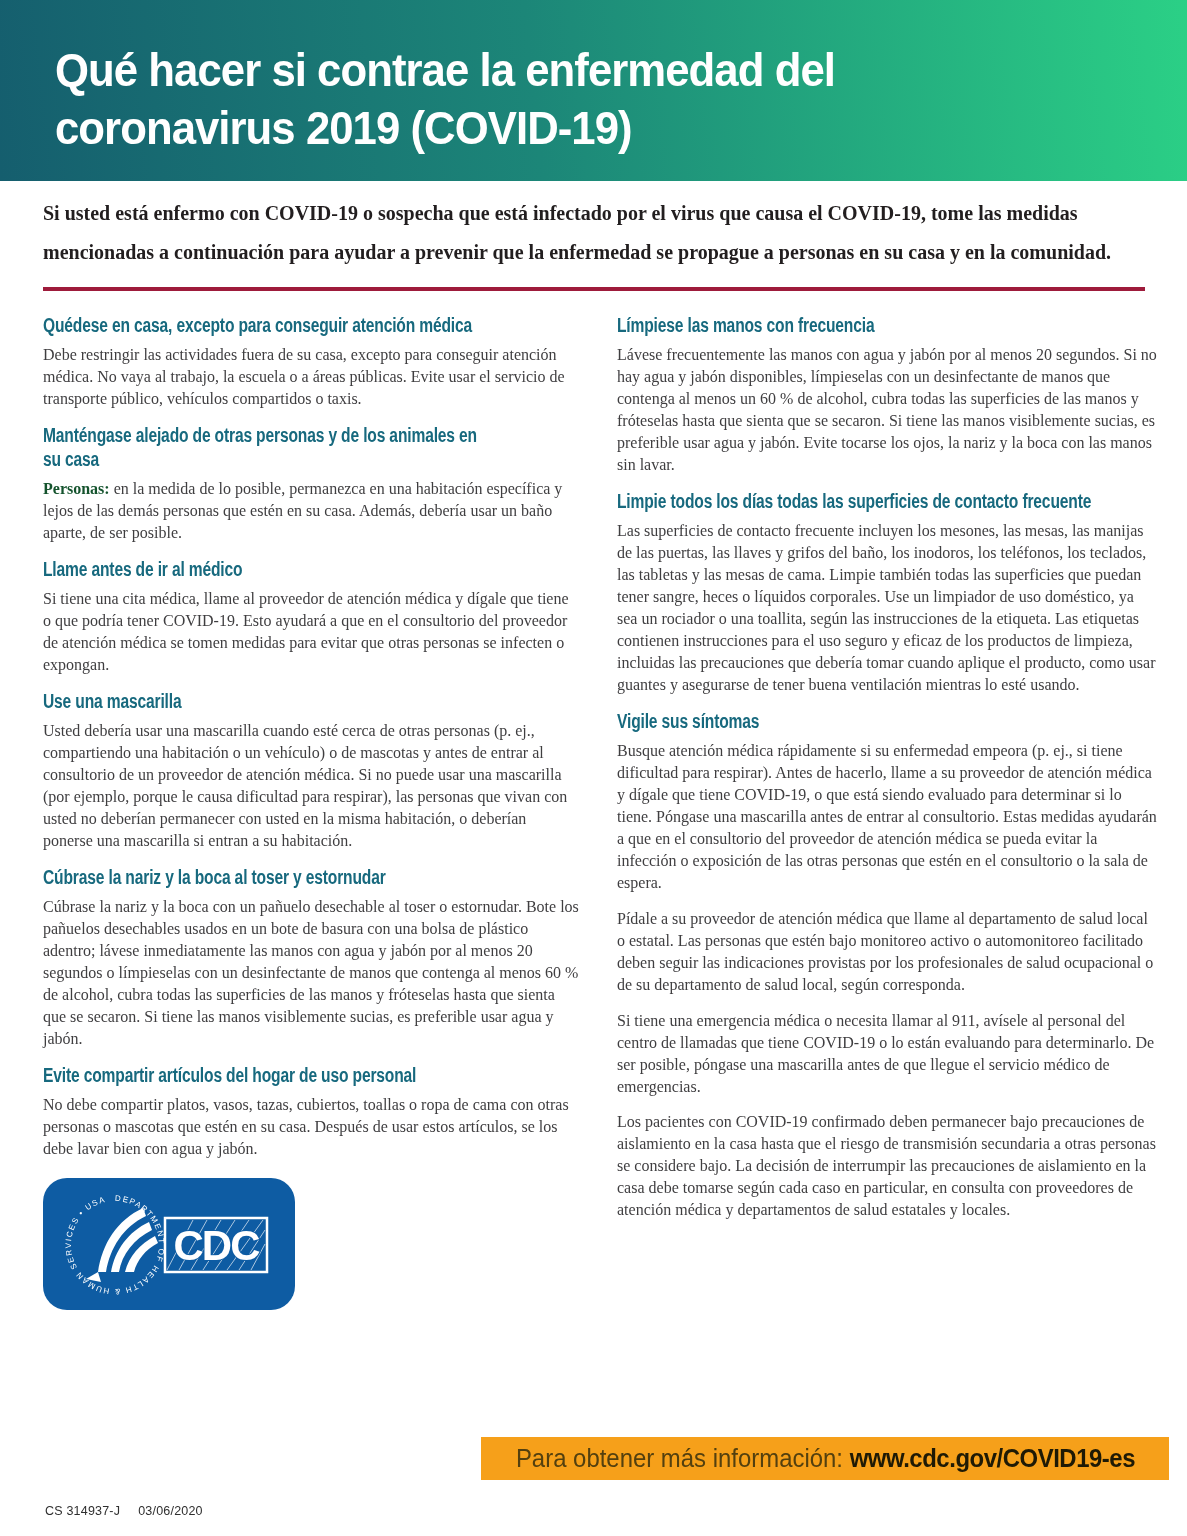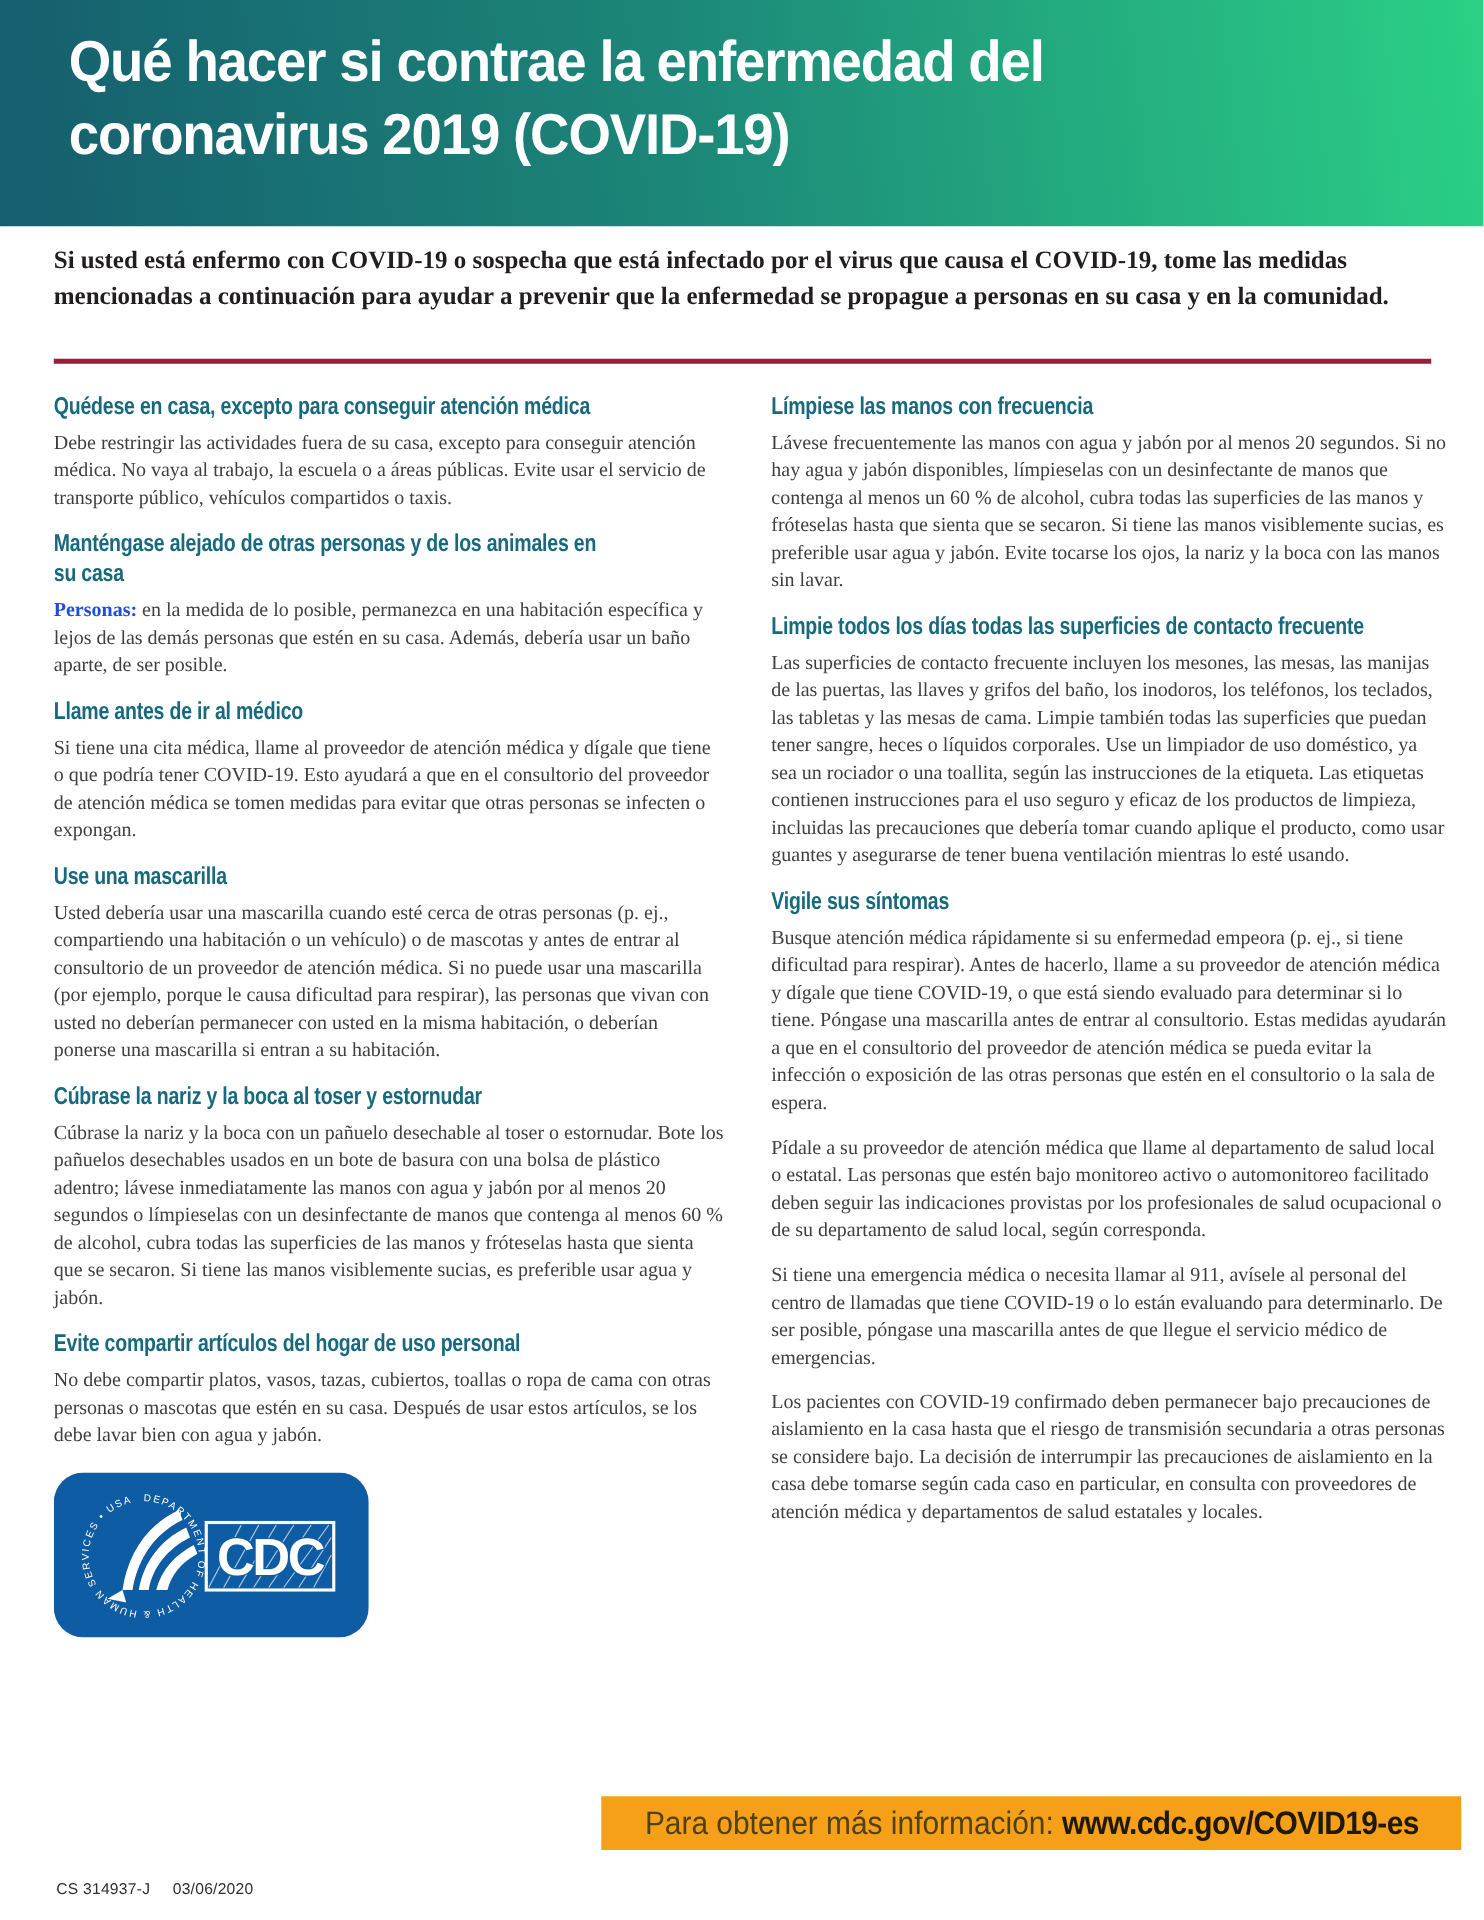--- a/index.html
+++ b/index.html
@@ -7,39 +7,39 @@
     --heading-teal:#17697e; --rule-red:#9e1b3b; --link-blue:#2f7fad;
     --banner-orange:#f6a01a; --banner-text:#53400f; --banner-url:#1f1a05;
     --logo-blue:#0e5ca3; --body-text:#3f3e40; --intro-text:#221e1f;
   }
   *{margin:0;padding:0;box-sizing:border-box;}
   html,body{background:#ffffff;}
   .page{position:relative;width:1187px;height:1536px;background:#fff;overflow:hidden;
         font-family:"Liberation Sans",sans-serif;}
   .header{position:absolute;left:0;top:0;width:1187px;height:181px;
           background:linear-gradient(84deg,var(--header-a) 0%,var(--header-m) 45%,var(--header-b) 100%);}
-  .title{padding:20px 0 0 55px;}
+  .title{padding:41px 0 0 55px;}
   .t-line{white-space:nowrap;transform:scaleX(.95);transform-origin:0 50%;
           color:#fff;font-weight:700;font-size:46px;line-height:58px;letter-spacing:-1px;}
   .intro{position:absolute;left:43px;top:194px;width:1118px;
          font-family:"Liberation Serif",serif;font-weight:700;
-         font-size:20px;line-height:29px;color:var(--intro-text);}
+         font-size:20px;line-height:39px;color:var(--intro-text);}
   .rule{position:absolute;left:43px;top:287px;width:1102px;height:4px;background:var(--rule-red);}
   .col{position:absolute;top:313px;}
   .col-left{left:43px;width:537px;}
   .col-right{left:617px;width:540px;}
   section{margin-top:13px;}
   section:first-child{margin-top:0;}
   .sec-h{margin-bottom:7px;}
   .h-line{white-space:nowrap;transform:scaleX(.8);transform-origin:0 50%;
           color:var(--heading-teal);font-weight:700;font-size:19.5px;line-height:24px;letter-spacing:-.2px;}
   p.body{font-family:"Liberation Serif",serif;font-size:16px;line-height:22px;
          color:var(--body-text);margin:0 0 14px 0;}
   p.body:last-child{margin-bottom:0;}
-  .lead{font-weight:700;color:#1d4ed8;}
+  .lead{font-weight:700;color:#14532d;}
   .inline-link{color:var(--link-blue);text-decoration:underline;cursor:pointer;}
   .logo-wrap{margin-top:18px;width:252px;height:132px;}
   .footer{position:absolute;left:45px;top:1504px;font-size:12.5px;color:#2f2f2f;letter-spacing:.2px;text-align:center;}
   .footer span{margin-right:18px;}
   .banner{position:absolute;left:481px;top:1437px;width:688px;height:43px;
           background:var(--banner-orange);display:flex;align-items:center;justify-content:center;}
   .banner-inner{white-space:nowrap;transform:scaleX(.92);font-size:26px;color:var(--banner-text);}
   .banner-inner b{color:var(--banner-url);font-weight:700;letter-spacing:-.5px;}
 </style>
 </head>

